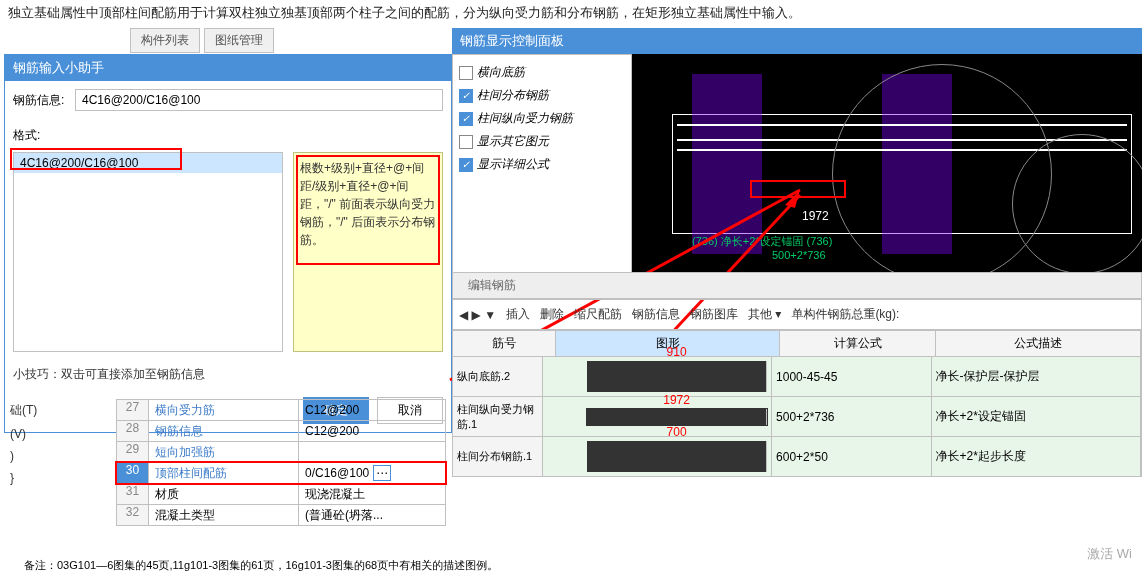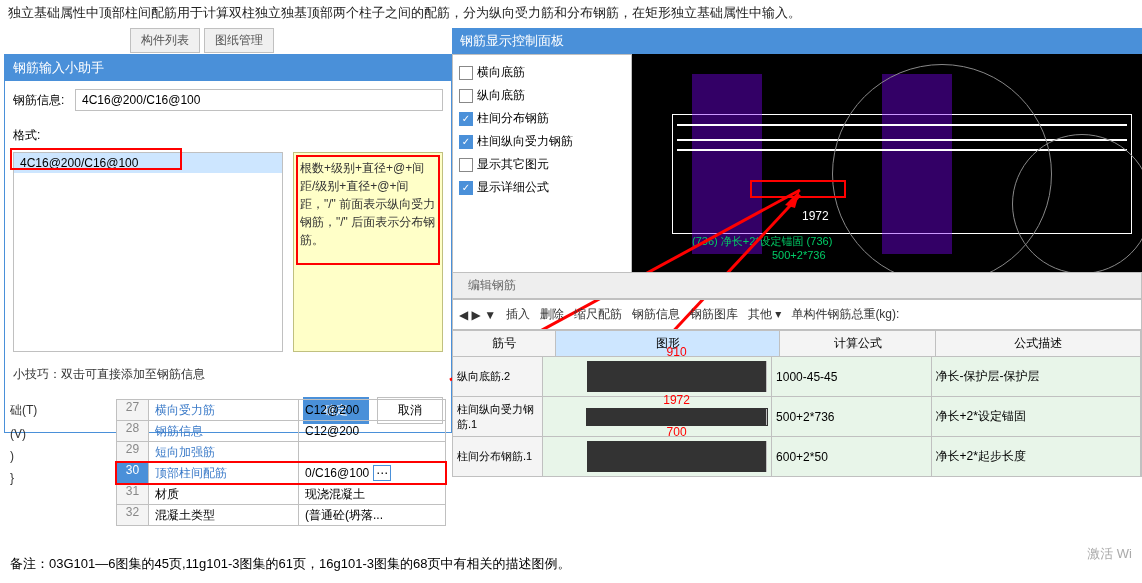--- a/index.html
+++ b/index.html
@@ -18,21 +18,21 @@
 .redbox1 { position:absolute; left:10px; top:148px; width:172px; height:22px; border:2px solid red; }
 .hint { width:150px; height:200px; background:#ffffc8; border:1px solid #c0c080; padding:6px; color:#333; line-height:1.5; position:relative; }
 .redbox2 { position:absolute; inset:2px; border:2px solid red; height:110px; }
 .tip { padding:6px 8px; color:#333; }
 .btns { display:flex; justify-content:flex-end; gap:8px; padding:8px; }
 .btn { padding:4px 20px; border:1px solid #c0c0c0; background:#fff; }
 .btn.primary { background:#4a90d9; color:#fff; border-color:#4a90d9; }
 .panel { position:absolute; left:452px; top:28px; width:690px; }
 .pbar { background:#4a90d9; color:#fff; padding:4px 8px; font-size:13px; }
 .pbody { display:flex; }
-.checks { width:180px; background:#fff; border:1px solid #c0c0c0; padding:6px; }
+.checks { width:180px; background:#fff; border:1px solid #c0c0c0; padding:6px;font-style:italic; }
 .checks div { padding:3px 0; display:flex; align-items:center; gap:4px; }
 .cbox { width:14px; height:14px; border:1px solid #888; display:inline-flex; align-items:center; justify-content:center; font-size:10px; }
 .cbox.on { background:#4a90d9; color:#fff; border-color:#4a90d9; }
 .cad { flex:1; height:230px; background:#000; position:relative; }
 .cad-rect { position:absolute; border:1px solid #fff; }
 .rbox3 { position:absolute; left:750px; top:180px; width:96px; height:18px; border:2px solid red; }
 .arrow { position:absolute; left:320px; top:60px; width:820px; height:460px; pointer-events:none; }
 .editbar { position:absolute; left:452px; top:272px; width:690px; }
 .etitle { background:#eee; border:1px solid #c0c0c0; padding:4px 15px; color:#666; }
 .tbar { display:flex; gap:10px; padding:6px; border:1px solid #c0c0c0; align-items:center; }
@@ -50,21 +50,21 @@
 .proplist { position:absolute; left:116px; top:400px; width:330px; }
 .prow { display:flex; border:1px solid #c0c0c0; margin-top:-1px; height:22px; }
 .prow .n{width:32px;text-align:center;background:#f4f4f4;border-right:1px solid #c0c0c0;color:#888}
 .prow .n.on{background:#4a90d9;color:#fff}
 .prow .k{width:150px;padding:0 6px;border-right:1px solid #c0c0c0;display:flex;align-items:center}
 .prow .v{flex:1;padding:0 6px;display:flex;align-items:center}
 .prow.hl{outline:2px solid red; outline-offset:-1px}
 .link{color:#3a7ac8}
 .sidebits { position:absolute; left:0; top:398px; font-size:12px; color:#333; }
 .sidebits div{padding:4px 10px}
-.footer { position:absolute; left:10px; bottom:10px; font-size:13px;text-align:right; }
+.footer { position:absolute; left:24px; bottom:10px; font-size:11px;text-align:right; }
 .act { position:absolute; right:10px; bottom:20px; color:#aaa; font-size:13px; }
 </style>
 </head>
 <body>
 
 <div class="top-text">独立基础属性中顶部柱间配筋用于计算双柱独立独基顶部两个柱子之间的配筋，分为纵向受力筋和分布钢筋，在矩形独立基础属性中输入。</div>
 
 <div class="tab-row">
   <span>构件列表</span>
   <span>图纸管理</span>
@@ -96,24 +96,20 @@
 </div>
 <div class="redbox1"></div>
 
 <div class="panel">
   <div class="pbar">钢筋显示控制面板</div>
   <div class="pbody">
     <div class="checks">
       <div>
           <span class="cbox"></span>
           <span>横向底筋</span>
-        </div>
-      <div>
-          <span class="cbox"></span>
-          <span>纵向底筋</span>
         </div>
       <div>
           <span class="cbox on">✓</span>
           <span>柱间分布钢筋</span>
         </div>
       <div>
           <span class="cbox on">✓</span>
           <span>柱间纵向受力钢筋</span>
         </div>
       <div>

